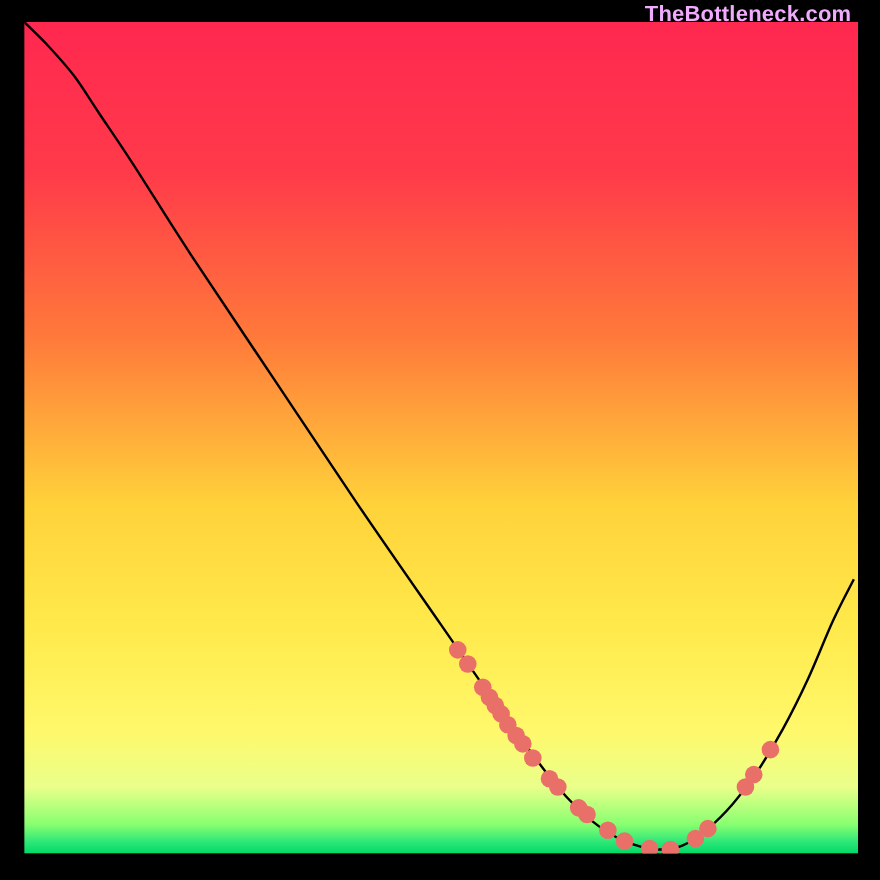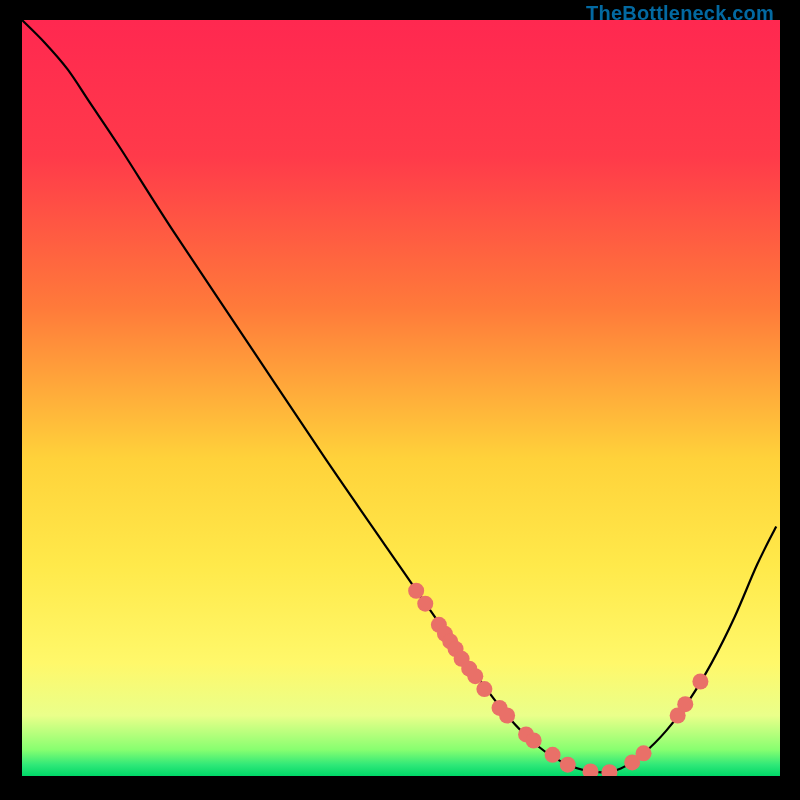--- a/index.html
+++ b/index.html
@@ -1,19 +1,19 @@
 <!DOCTYPE html>
 <html><head>
 <meta charset="utf-8">
 <style>
   * { margin: 0; padding: 0; box-sizing: border-box; }
   body { width: 800px; height: 800px; background: #000; position: relative; font-family: Arial, sans-serif; }
   .frame { position: absolute; top: 0; left: 0; width: 800px; height: 800px; background: #000; }
   .chart-area { position: absolute; top: 20px; left: 22px; width: 758px; height: 756px; }
-  .watermark { position: absolute; top: 2px; right: 26px; color: #0369a1; font-size: 20px; font-weight: 600; letter-spacing: 0.2px; }
+  .watermark { position: absolute; top: 2px; right: 26px; color: #f0abfc; font-size: 20px; font-weight: 600; letter-spacing: 0.2px; }
   svg { display: block; }
 </style>
 </head>
 <body>
 
 <div class="frame">
   <div class="watermark">TheBottleneck.com</div>
   <div class="chart-area">
     <svg id="chart-svg" width="758" height="756" viewBox="0 0 758 756">
       <defs>

